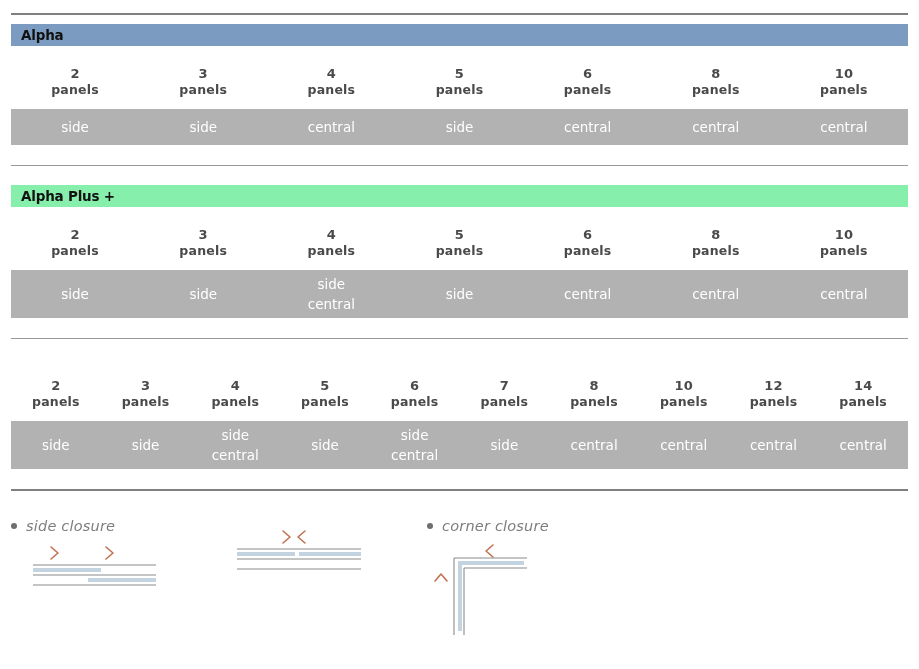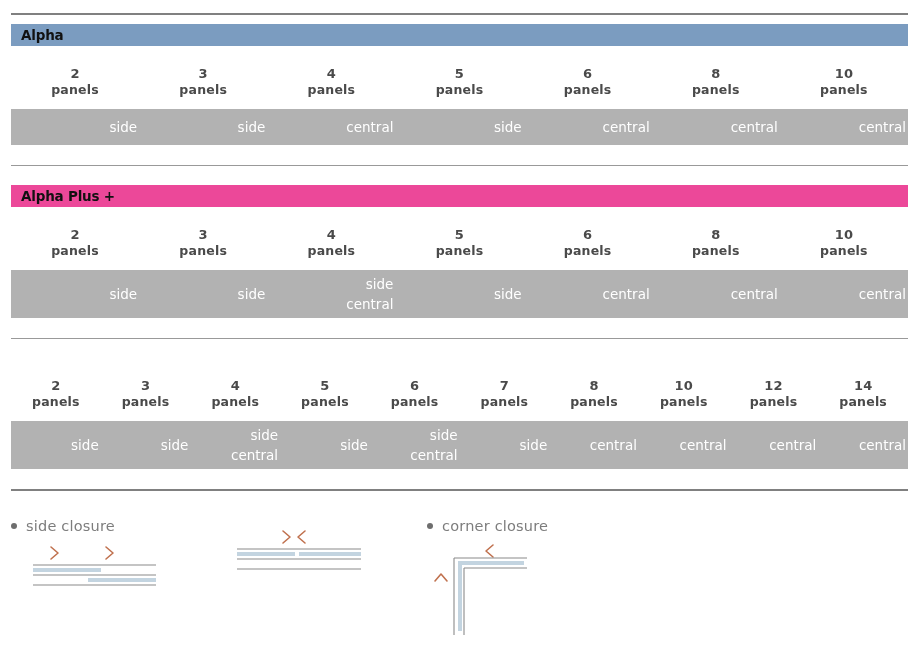--- a/index.html
+++ b/index.html
@@ -62,21 +62,20 @@
     min-height: 36px;
     display: flex;
     align-items: center;
   }
   .value-bar .col {
     color: #ffffff;
     font-size: 13.5px;
     line-height: 20px;
     padding: 4px 2px;
     font-family: "DejaVu Sans", sans-serif;
-    text-align: right;
   }
   .value-bar .col span { display: block; }
 
   .gap-after-bar { height: 20px; }
   .gap-before-title { height: 19px; }
 
   
   .legend {
     margin: 0 11px;
     padding-top: 27px;
@@ -86,20 +85,21 @@
   .legend-item.l1 { width: 208px; }
   .legend-item.l2 { width: 208px; }
   .legend-item.l3 { width: 220px; }
 
   .legend-label {
     display: flex; align-items: center;
     font-size: 14.5px;
     color: #7d7d7d;
     letter-spacing: 0.2px;
     font-family: "DejaVu Sans", sans-serif;
+    font-style: italic;
   }
   .bullet {
     width: 6px; height: 6px;
     border-radius: 50%;
     background: #6e6e6e;
     margin-right: 9px;
     flex: 0 0 auto;
   }
   .diagram { margin-top: 9px; }
 </style>
@@ -166,21 +166,21 @@
           </div>
           <div class="col" style="color: rgb(255, 255, 255);">
             <span>central</span>
           </div>
         </div>
       </div>
       <div class="gap-after-bar"></div>
       <div class="rule thin"></div>
       <div class="gap-before-title"></div>
       <div class="section">
-        <div class="sec-title" style="background: #ec4899;">Alpha Plus +</div>
+        <div class="sec-title" style="background: #86efac;">Alpha Plus +</div>
         <div class="cols head-row">
           <div class="col">
             <div class="col-num">2</div>
             <div class="col-unit">panels</div>
           </div>
           <div class="col">
             <div class="col-num">3</div>
             <div class="col-unit">panels</div>
           </div>
           <div class="col">

